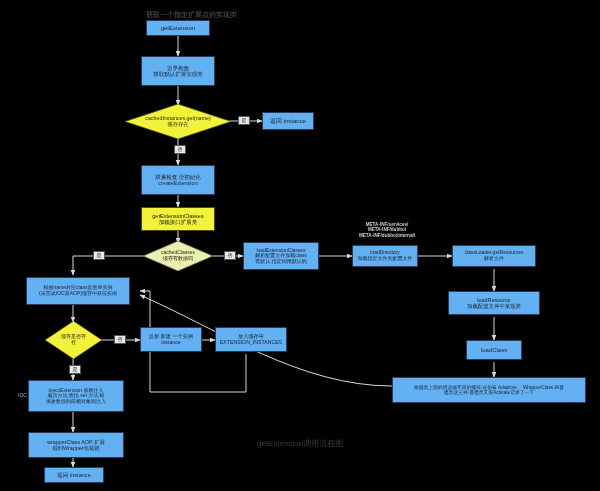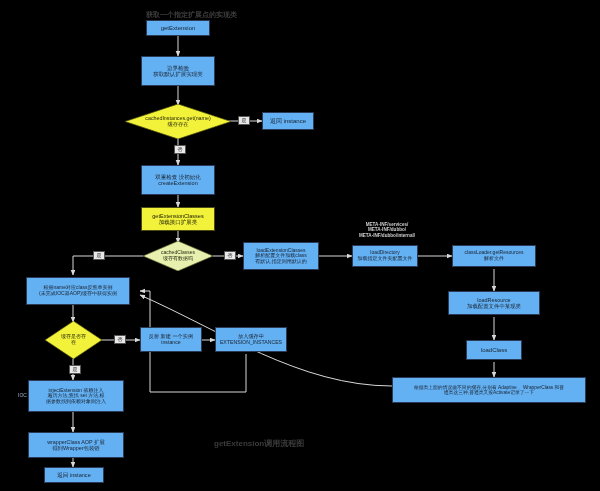--- a/index.html
+++ b/index.html
@@ -16,21 +16,21 @@
            text-align:center;white-space:pre-line;color:#2a2a10;line-height:1.12;}
   .diamond .dshape{position:absolute;left:0;top:0;width:100%;height:100%;}
   .diamond .dtext{position:relative;z-index:2;padding:0 4px;}
   .yellowbox{background:#f2f23a;border:1px solid #4a4a12;color:#20200a;}
   .edge-label{position:absolute;background:#e9e9e9;border:1px solid #555;
               color:#111;font-size:5px;line-height:1;padding:1px 1px;
               text-align:center;white-space:pre-line;}
   .plain-label{position:absolute;color:#cfcfcf;text-align:center;white-space:pre-line;
                line-height:1.18;}
   .title-top{position:absolute;color:#3e3e3e;font-weight:bold;white-space:pre;}
-  .title-bottom{position:absolute;color:#3b3b3b;font-weight:bold;white-space:pre;}
+  .title-bottom{position:absolute;color:#3b3b3b;font-weight:normal;white-space:pre;margin-left:43px;}
   .grp-label{position:absolute;color:#9fb6cf;}
 </style>
 </head>
 <body>
 
 <div id="canvas">
 
   <svg class="edges" viewBox="0 0 600 491" xmlns="http://www.w3.org/2000/svg">
     <defs>
       <marker id="arrow" markerWidth="6" markerHeight="6" refX="5.2" refY="2.4" orient="auto" markerUnits="userSpaceOnUse">

